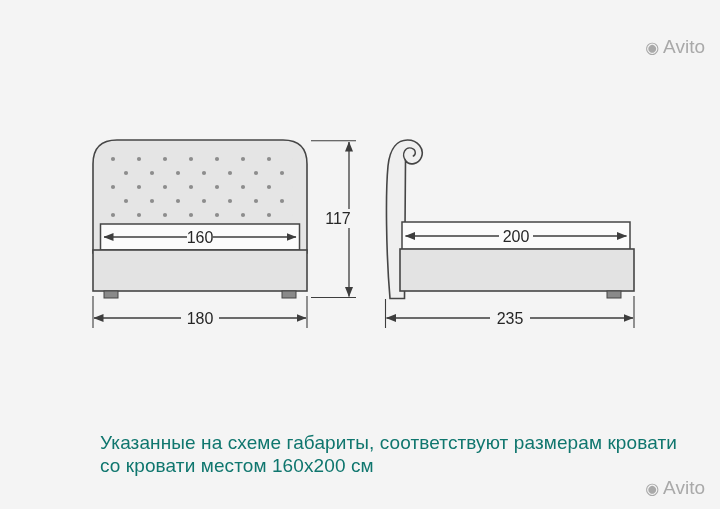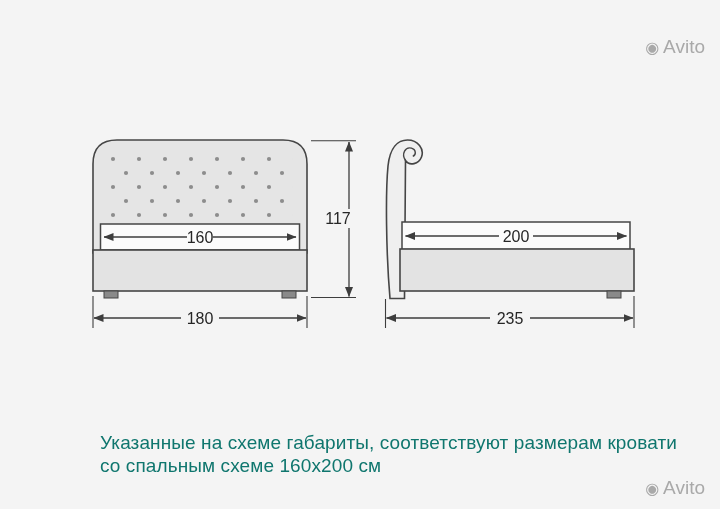--- a/index.html
+++ b/index.html
@@ -112,21 +112,21 @@
         <line x1="634" y1="296" x2="634" y2="328" stroke="#3d3d3d" stroke-width="1.1"></line>
         <line x1="386.5" y1="318" x2="633" y2="318" stroke="#3d3d3d" stroke-width="1.3" marker-start="url(#arr)" marker-end="url(#arr)"></line>
         <rect x="490" y="308.5" width="40" height="19" fill="#f4f4f4"></rect>
         <text x="510" y="323.5" text-anchor="middle">235</text>
       </g>
     </g>
   </svg>
 
   <div class="caption">
     <div>Указанные на схеме габариты, соответствуют размерам кровати</div>
-    <div>со спальным схеме 160x200 см</div>
+    <div>со кровати местом 160x200 см</div>
   </div>
 
   <div class="watermark wm-bottom">
     <span class="wm-icon">◉</span>
       <span>Avito</span>
   </div>
 
 </div>
 
 </body></html>

